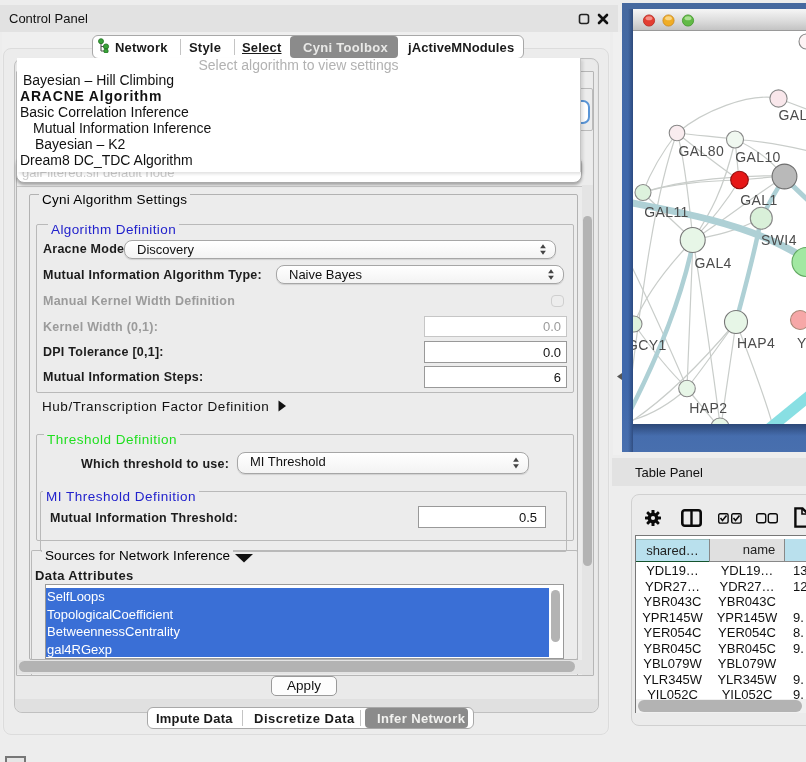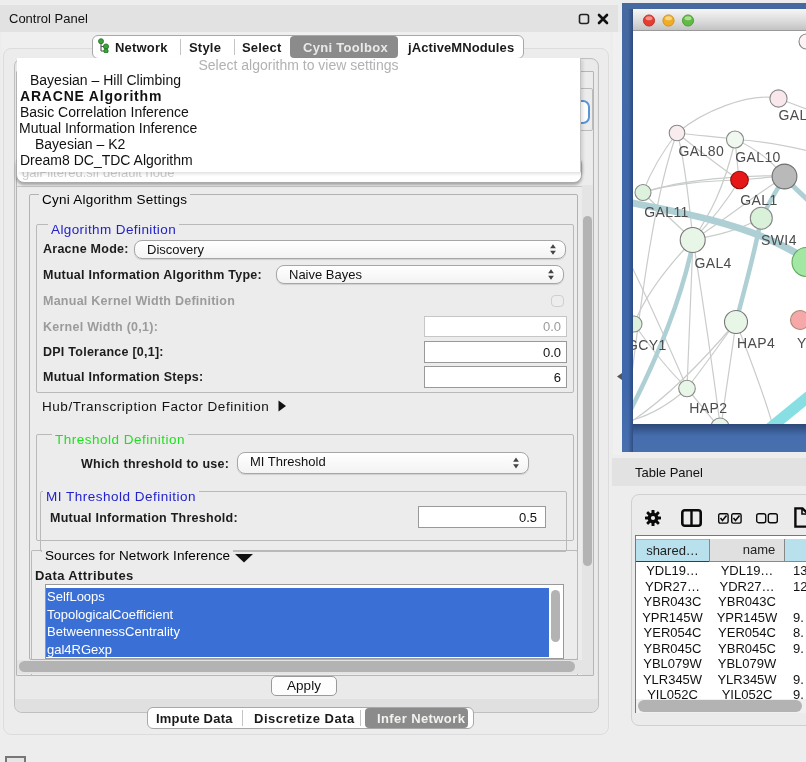--- a/index.html
+++ b/index.html
@@ -45,21 +45,21 @@
 <svg class="abs" style="left:98px; top:38px;" width="12" height="15" viewBox="0 0 12 15">
   <path d="M3 4 L3 13 M3 8.5 L7.5 8.5 M3 13 L7.5 13" stroke="#555" stroke-width="1.1" fill="none"></path>
   <circle cx="3" cy="3.2" r="2.5" fill="#3aa33a" stroke="#1d6e1d" stroke-width="0.8"></circle>
   <circle cx="8" cy="8.5" r="2.6" fill="#3aa33a" stroke="#1d6e1d" stroke-width="0.8"></circle>
   <circle cx="8" cy="13" r="2.2" fill="#3aa33a" stroke="#1d6e1d" stroke-width="0.8"></circle>
 </svg>
 <div class="abs" style="left:115px; top:40px; font-size:13px; font-weight:bold; letter-spacing:0.2px; color:#1a1a1a;">Network</div>
 <div class="abs" style="left:180px; top:39px; width:1px; height:16px; background:#c4c4c4;"></div>
 <div class="abs" style="left:189px; top:40px; font-size:13px; font-weight:bold; letter-spacing:0.2px; color:#1a1a1a;">Style</div>
 <div class="abs" style="left:234px; top:39px; width:1px; height:16px; background:#c4c4c4;"></div>
-<div class="abs" style="left:242px; top:40px; font-size:13px; font-weight:bold; letter-spacing:0.2px; color:#1a1a1a;">Select</div>
+<div class="abs" style="left:242px; top:40px; font-size:13px; font-weight:bold; letter-spacing:0.2px; color:#1a1a1a;text-decoration:underline;">Select</div>
 <div class="abs" style="left:290px; top:36px; width:108px; height:22px; background:#8b8b8b; border-radius:4px;"></div>
 <div class="abs" style="left:303px; top:40px; font-size:13px; font-weight:bold; letter-spacing:0.3px; color:#e9e9e7;">Cyni Toolbox</div>
 <div class="abs" style="left:408px; top:40px; font-size:13px; font-weight:bold; letter-spacing:0.1px; color:#1a1a1a;">jActiveMNodules</div>
 
 <div class="abs" style="left:17px; top:72px; width:575px; height:604px; background:#ececec;"></div>
 <div class="abs" style="left:16px; top:71px; width:578px; height:605px; border:1px solid #b6b6b6; border-radius:1px;"></div>
 
 <div class="abs" style="left:17px; top:186px; width:576px; height:1px; background:#c6c6c6;"></div>
 
 <div class="abs" style="left:560px; top:88px; width:33px; height:43px; background:#ececec; border:1px solid #bbb; border-radius:2px;"></div>
@@ -70,21 +70,21 @@
 
 <div class="abs grp" style="left:29px; top:194px; width:549px; height:466px; border-color:#b2b2b2;">
   <div class="grptitle" style="left:9px; font-size:13.5px;">Cyni Algorithm Settings</div>
 </div>
 
 <div class="abs grp" style="left:36px; top:224px; width:538px; height:169px;">
   <div class="grptitle" style="left:11px; color:#2222cc; font-size:13.5px; letter-spacing:0.4px;">Algorithm Definition</div>
 </div>
 
 <div class="lbl" style="left:43px; top:242px;">Aracne Mode:</div>
-<div class="combo" style="left:134px; top:240px; width:432px; height:19px;padding-left:20px;">
+<div class="combo" style="left:124px; top:240px; width:432px; height:19px;padding-left:20px;">
   <span class="ctext" style="top:1px;">Discovery</span>
   <svg class="carr" width="10" height="19" viewBox="0 0 10 19">
     <path d="M5 3.5 L8.2 8 L1.8 8 Z" fill="#444"></path>
     <path d="M5 15.5 L8.2 11 L1.8 11 Z" fill="#444"></path>
   </svg>
 </div>
 
 <div class="lbl" style="left:43px; top:268px;">Mutual Information Algorithm Type:</div>
 <div class="combo" style="left:276px; top:265px; width:288px; height:19px;padding-left:8px;">
   <span class="ctext" style="top:1px;">Naive Bayes</span>
@@ -105,21 +105,21 @@
 
 <div class="lbl" style="left:43px; top:370px;">Mutual Information Steps:</div>
 <div class="field" style="left:424px; top:366px; width:143px; height:22px; padding:3px 5px 0 0;">6</div>
 
 <div class="abs" style="left:42px; top:399px; font-size:13.5px; color:#111; letter-spacing:0.55px;">Hub/Transcription Factor Definition</div>
 <svg class="abs" style="left:276px; top:399px;" width="12" height="14" viewBox="0 0 12 14">
   <path d="M2.5 1.5 L10 7 L2.5 12.5 Z" fill="#111"></path>
 </svg>
 
 <div class="abs grp" style="left:36px; top:434px; width:538px; height:107px;">
-  <div class="grptitle" style="left:15px; color:#1fdf1f; font-size:13.5px; letter-spacing:0.5px;">Threshold Definition</div>
+  <div class="grptitle" style="left:7px; color:#1fdf1f; font-size:13.5px; letter-spacing:0.5px;">Threshold Definition</div>
 </div>
 <div class="lbl" style="left:81px; top:457px;">Which threshold to use:</div>
 <div class="combo" style="left:237px; top:452px; width:292px; height:22px;">
   <span class="ctext" style="top:1px;">MI Threshold</span>
   <svg class="carr" width="10" height="22" viewBox="0 0 10 22">
     <path d="M5 5 L8.2 9.5 L1.8 9.5 Z" fill="#444"></path>
     <path d="M5 17 L8.2 12.5 L1.8 12.5 Z" fill="#444"></path>
   </svg>
 </div>
 
@@ -160,24 +160,24 @@
 <div class="abs" style="left:254px; top:711px; font-size:13px; font-weight:bold; letter-spacing:0.5px; color:#1a1a1a;">Discretize Data</div>
 <div class="abs" style="left:360px; top:710px; width:1px; height:16px; background:#c4c4c4;"></div>
 <div class="abs" style="left:365px; top:708px; width:103px; height:20px; background:#8b8b8b; border-radius:4px;"></div>
 <div class="abs" style="left:377px; top:711px; font-size:13px; font-weight:bold; letter-spacing:0.4px; color:#f2f2f0;">Infer Network</div>
 
 <div class="abs" style="left:5px; top:756px; width:21px; height:10px; background:#e6e6e6; border:2px solid #777;"></div>
 
 <div class="abs" style="left:17px; top:58px; width:564px; height:114px; background:#fff;
   border-right:1px solid #c4c4c4; box-shadow:2px 2px 3px rgba(0,0,0,0.12); font-size:14px; color:#111;">
   <div style="text-align:center; color:#b2b2b2; height:14px; line-height:15px;">Select algorithm to view settings</div>
-  <div style="padding-left:13px; height:16px;">Bayesian – Hill Climbing</div>
+  <div style="padding-left:6px; height:16px;">Bayesian – Hill Climbing</div>
   <div style="padding-left:3px; height:16px; font-weight:bold; letter-spacing:0.8px;">ARACNE Algorithm</div>
   <div style="padding-left:3px; height:16px;">Basic Correlation Inference</div>
-  <div style="padding-left:2px; height:16px;">Mutual Information Inference</div>
+  <div style="padding-left:16px; height:16px;">Mutual Information Inference</div>
   <div style="padding-left:18px; height:16px;">Bayesian – K2</div>
   <div style="padding-left:3px; height:16px;">Dream8 DC_TDC Algorithm</div>
 </div>
 
 <div class="abs" style="left:613px; top:32px; width:9px; height:423px; background:#f0f0f0;"></div>
 <div class="abs" style="left:617px; top:373px; width:5px; height:7px; background:#555; clip-path:polygon(100% 0, 0 50%, 100% 100%);"></div>
 
 <div class="abs" style="left:622px; top:3px; width:184px; height:449px;
   background:linear-gradient(#46699f, #3f68ab 30%, #3f68ab 85%, #486fae);"></div>
 <div class="abs" style="left:633px; top:424px; width:173px; height:12px;

